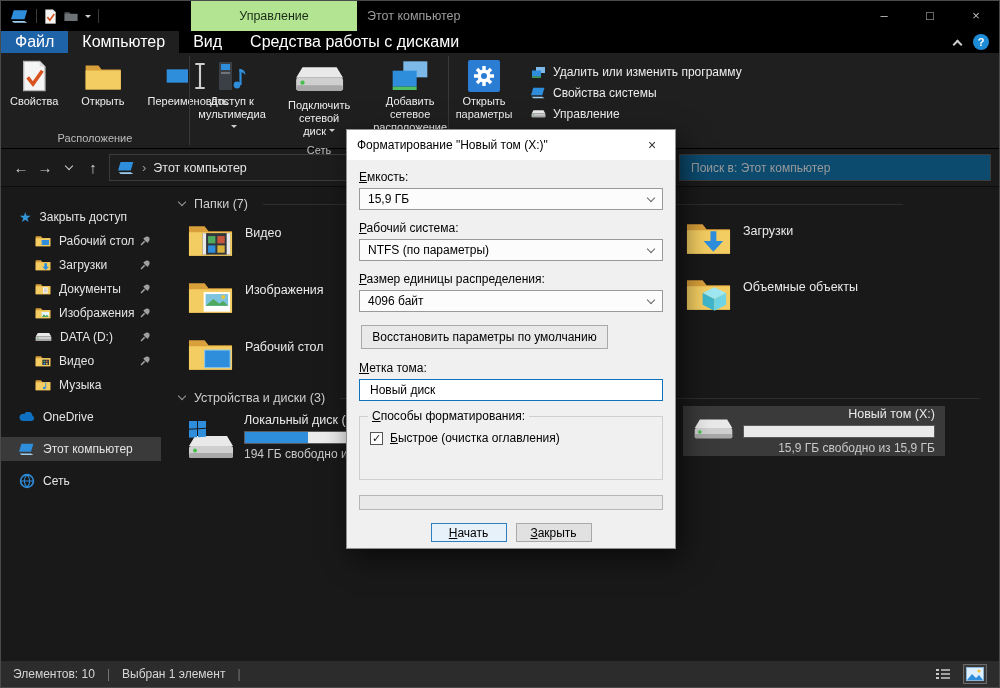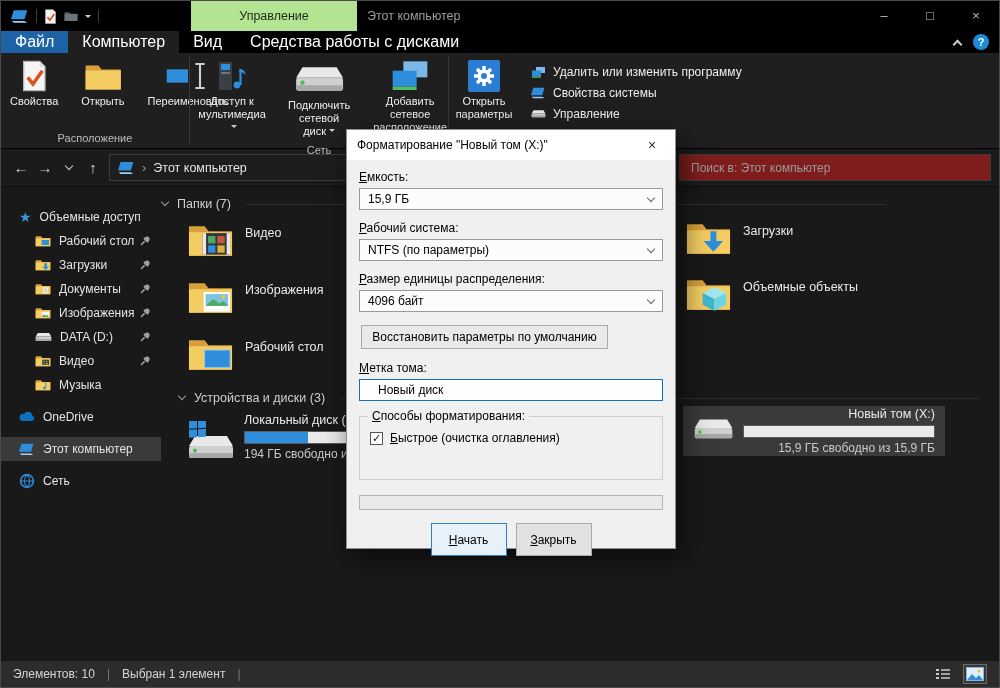--- a/index.html
+++ b/index.html
@@ -41,21 +41,21 @@
   .rlink{display:flex;align-items:center;gap:7px;font-size:12px;color:#ededed;white-space:nowrap;}
   .dropcaret{display:inline-block;width:0;height:0;border:3.2px solid transparent;border-top-color:#cfcfcf;margin-left:3px;}
 
   
   .nav{height:38px;background:#1b1b1b;display:flex;align-items:center;padding:0 8px;border-bottom:1px solid #0c0c0c;}
   .nav-btn{width:24px;height:24px;display:flex;align-items:center;justify-content:center;color:#cfcfcf;font-size:15px;}
   .chev-dn-sm{width:6px;height:6px;border-right:1.7px solid #cfcfcf;border-bottom:1.7px solid #cfcfcf;transform:rotate(45deg);margin-top:-3px;}
   .crumbbox{flex:1;height:27px;border:1px solid #3c3c3c;background:#1d1d1d;display:flex;align-items:center;
             padding:0 8px;gap:7px;color:#e4e4e4;font-size:12.5px;margin-left:4px;}
   .crumb-chev{color:#9a9a9a;font-size:13px;}
-  .searchbox{width:312px;height:27px;border:1px solid #3c3c3c;background:#7f1d1d;margin-left:4px;
+  .searchbox{width:312px;height:27px;border:1px solid #3c3c3c;background:#0c4a6e;margin-left:4px;
              display:flex;align-items:center;padding:8px 9px;}
   .searchbox input{background:transparent;border:0;outline:none;color:#9a9a9a;font-size:12px;width:100%;}
   .searchbox input::placeholder{color:#9a9a9a;opacity:1;}
 
   
   .main{display:flex;height:474px;background:#191919;}
   .sidebar{width:160px;padding-top:18px;font-size:12px;color:#e4e4e4;flex-shrink:0;}
   .srow{height:24px;display:flex;align-items:center;gap:8px;padding-left:18px;position:relative;white-space:nowrap;}
   .srow.child{padding-left:34px;}
   .srow.sel{background:#3a3a3a;}
@@ -93,30 +93,30 @@
   .dtitle{height:30px;background:#fff;display:flex;align-items:center;padding:0 10px;font-size:12px;}
   .dclose{margin-left:auto;width:26px;text-align:center;font-size:14px;color:#333;}
   .dbody{padding:2px 12px 0;}
   .dl{display:block;margin:8px 0 4px;}
   .ak::first-letter{text-decoration:underline;}
   .combo{height:22px;border:1px solid #999;background:#fcfcfc;display:flex;align-items:center;padding:0 8px;}
   .combo .cv{flex:1;}
   .cchev{width:6px;height:6px;border-right:1.5px solid #666;border-bottom:1.5px solid #666;transform:rotate(45deg);margin-top:-3px;}
   .restore{margin:13px 0 2px 2px;width:247px;height:24px;background:#e9e9e9;border:1px solid #a9a9a9;
            font-size:12px;display:flex;align-items:center;justify-content:center;}
-  .vinput{width:100%;height:22px;border:1px solid #0f72bd;background:#fff;padding:0 18px;font-size:12px;outline:none;color:#000;}
+  .vinput{width:100%;height:22px;border:1px solid #0f72bd;background:#fff;padding:0 10px;font-size:12px;outline:none;color:#000;}
   .gbox{position:relative;border:1px solid #cfcfcf;margin-top:15px;height:64px;padding:14px 10px 0;}
   .glabel{position:absolute;top:-8px;left:8px;background:#f0f0f0;padding:0 4px;}
   .chkrow{display:flex;align-items:center;gap:7px;}
   .chk{width:13px;height:13px;border:1px solid #555;background:#fff;display:flex;align-items:center;justify-content:center;
        font-size:11px;line-height:11px;color:#111;flex-shrink:0;}
   .blk{display:inline-block;}
   .progress{height:15px;border:1px solid #b6b6b6;background:#e9e9e9;margin-top:15px;}
   .dbtns{display:flex;justify-content:center;gap:9px;margin-top:13px;}
-  .dbtn{width:76px;height:33px;display:flex;align-items:center;justify-content:center;font-size:12px;}
+  .dbtn{width:76px;height:19px;display:flex;align-items:center;justify-content:center;font-size:12px;}
   .dbtn.primary{background:#e7f1fa;border:1px solid #2d7fc1;}
   .dbtn.normal{background:#e1e1e1;border:1px solid #a9a9a9;}
 </style>
 </head>
 <body>
 
 <svg width="0" height="0" style="position:absolute">
   <defs>
     <symbol id="s-folder" viewBox="0 0 48 40">
       <path d="M2 7h16l4 5h24v25H2z" fill="#d99f3a"></path>
@@ -306,21 +306,21 @@
     <div class="searchbox">
       <input placeholder="Поиск в: Этот компьютер" style="">
     </div>
   </div>
 
   <div class="main">
 
     <div class="sidebar">
       <div class="srow">
         <span class="star">★</span>
-        <span>Объемные доступ</span>
+        <span>Закрыть доступ</span>
       </div>
       <div class="srow child">
         <svg class="sic" viewBox="0 0 48 40">
             <use href="#s-folder"></use>
             <rect x="20" y="18" width="22" height="15" fill="#2e8edb"></rect>
           </svg>
         <span>Рабочий стол</span>
         <svg class="pin" viewBox="0 0 12 12">
             <use href="#s-pin"></use>
           </svg>
@@ -402,21 +402,21 @@
       </div>
       <div class="srow gap8">
         <svg class="sic" viewBox="0 0 16 16">
             <use href="#s-globe"></use>
           </svg>
         <span>Сеть</span>
       </div>
     </div>
 
     <div class="content">
-      <div class="sectionhdr" style="left:1px;top:10px;">
+      <div class="sectionhdr" style="left:18px;top:10px;">
         <span class="chev-exp"></span>
         <span>Папки (7)</span>
         <span class="hline"></span>
       </div>
 
       <div class="fitem" style="left:26px;top:32px;">
         <svg class="ficon" viewBox="0 0 48 40">
             <use href="#s-folder"></use>
             <rect x="16" y="14" width="28" height="22" fill="#33373c"></rect>
             <rect x="16" y="14" width="3.5" height="22" fill="#e9e9e9"></rect>

